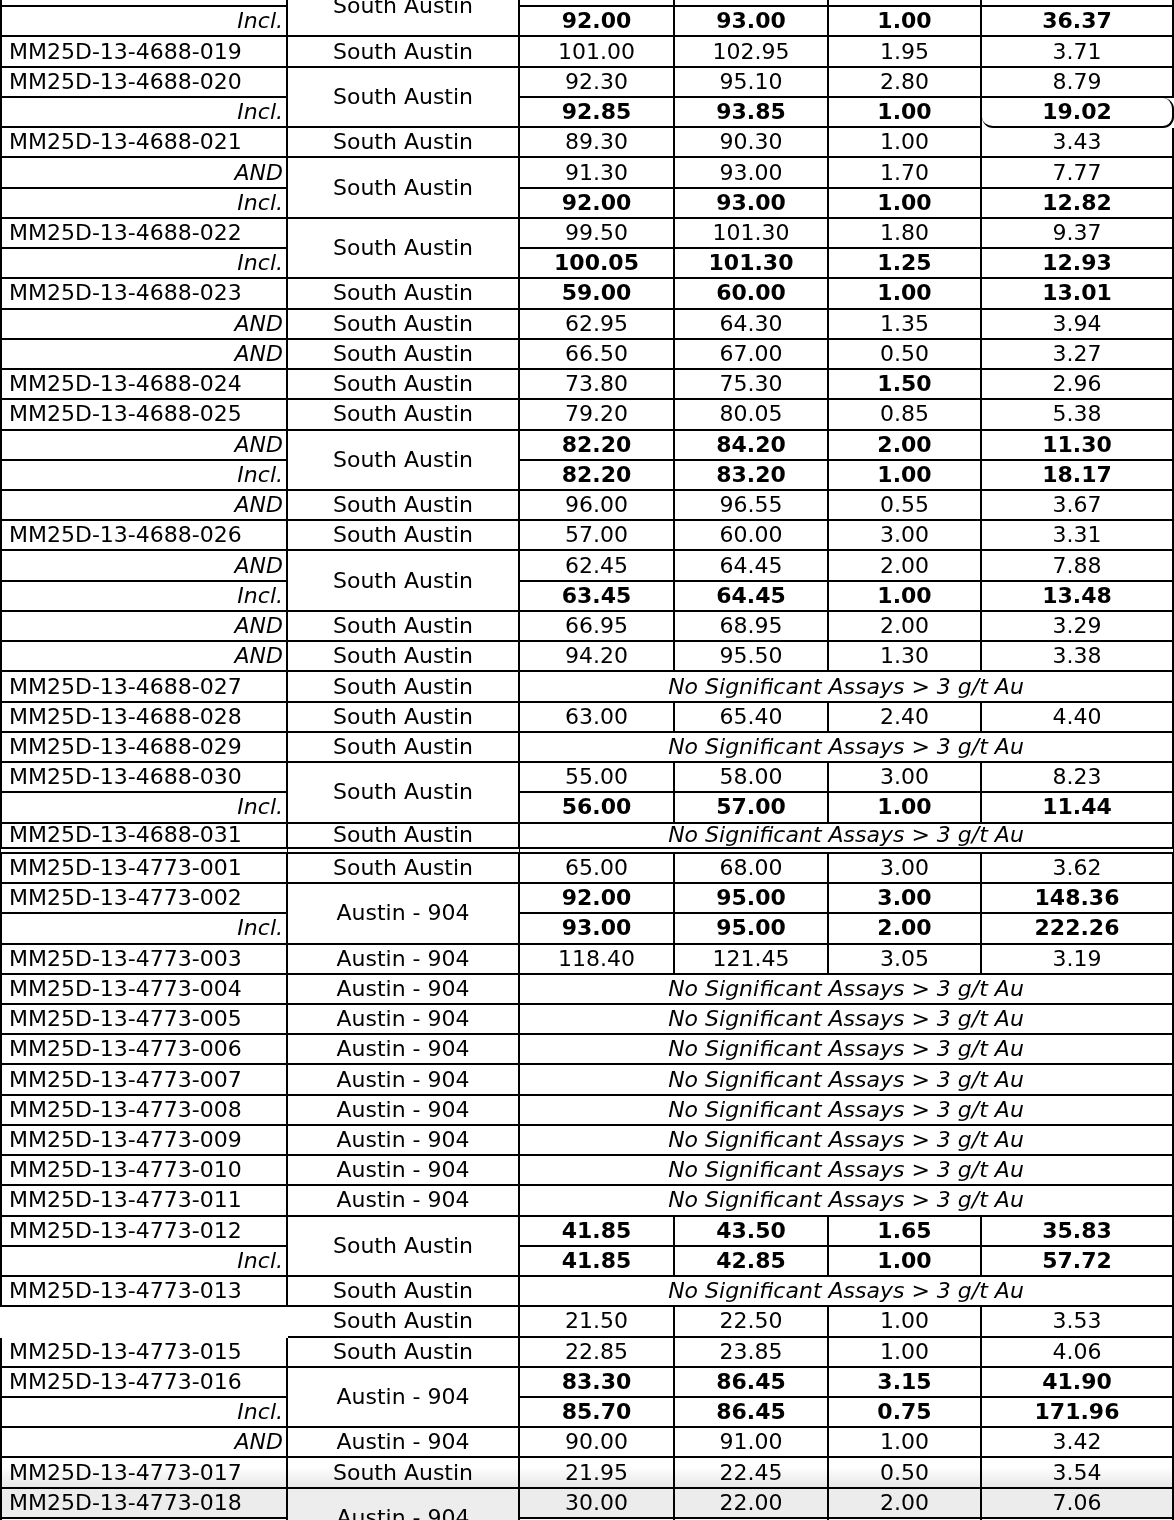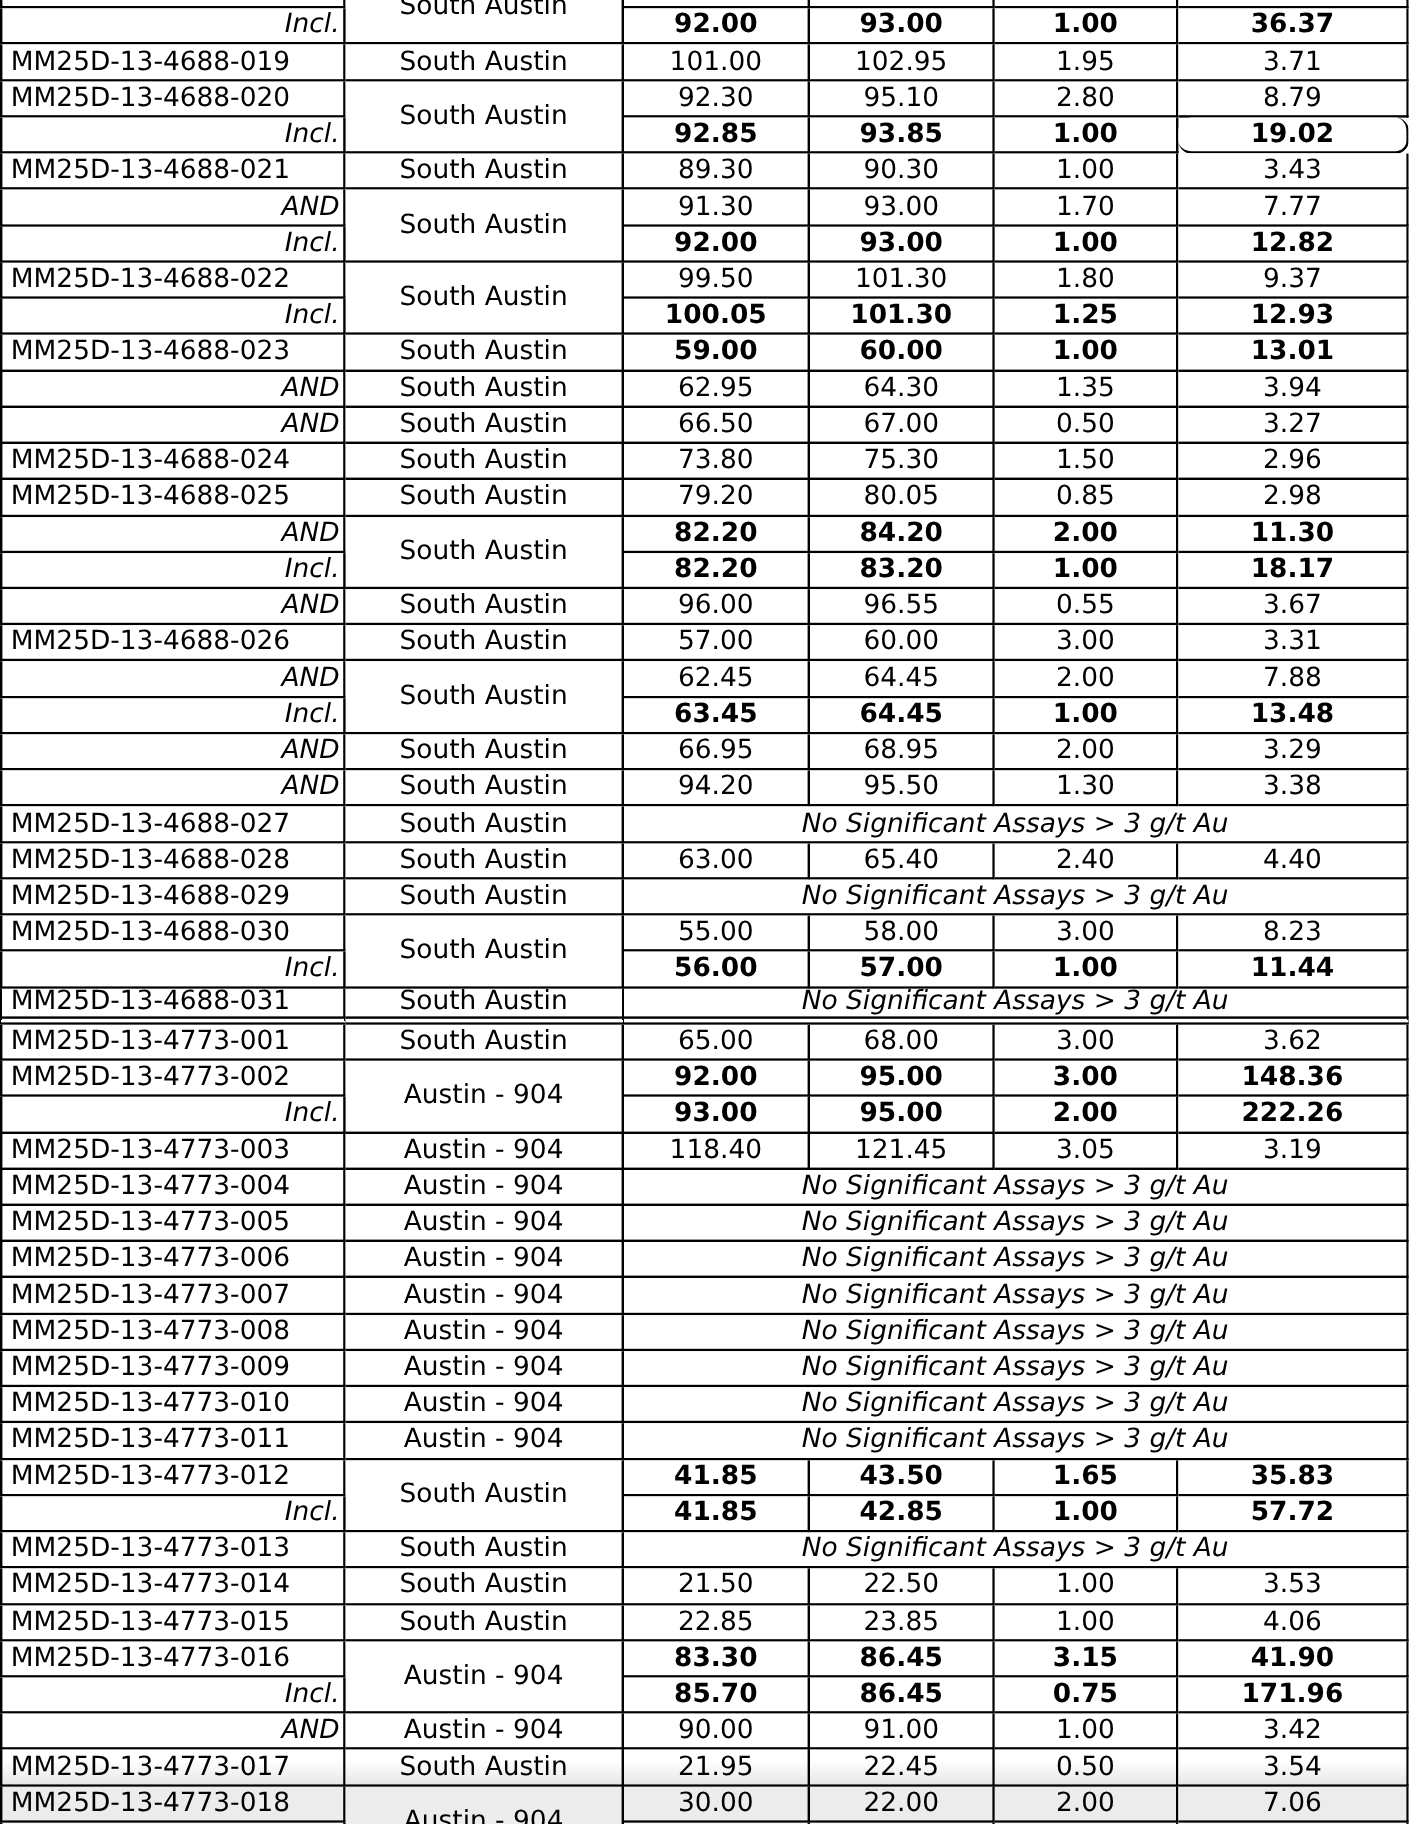--- a/index.html
+++ b/index.html
@@ -121,28 +121,28 @@
       <div class="c c1 qual" style="grid-area: 13 / 1;">AND</div>
       <div class="c zone" style="grid-area: 13 / 2;">South Austin</div>
       <div class="c val" style="grid-area: 13 / 3;">66.50</div>
       <div class="c val" style="grid-area: 13 / 4;">67.00</div>
       <div class="c val" style="grid-area: 13 / 5;">0.50</div>
       <div class="c val" style="grid-area: 13 / 6;">3.27</div>
       <div class="c c1 idtxt" style="grid-area: 14 / 1;">MM25D-13-4688-024</div>
       <div class="c zone" style="grid-area: 14 / 2;">South Austin</div>
       <div class="c val" style="grid-area: 14 / 3;">73.80</div>
       <div class="c val" style="grid-area: 14 / 4;">75.30</div>
-      <div class="c val" style="grid-area: 14 / 5;">1.50</div>
+      <div class="c val" style="grid-area: 14 / 5; font-weight: bold;">1.50</div>
       <div class="c val" style="grid-area: 14 / 6;">2.96</div>
       <div class="c c1 idtxt" style="grid-area: 15 / 1;">MM25D-13-4688-025</div>
       <div class="c zone" style="grid-area: 15 / 2;">South Austin</div>
       <div class="c val" style="grid-area: 15 / 3;">79.20</div>
       <div class="c val" style="grid-area: 15 / 4;">80.05</div>
       <div class="c val" style="grid-area: 15 / 5;">0.85</div>
-      <div class="c val" style="grid-area: 15 / 6;">2.98</div>
+      <div class="c val" style="grid-area: 15 / 6;">5.38</div>
       <div class="c c1 qual" style="grid-area: 16 / 1;">AND</div>
       <div class="c zone" style="grid-area: 16 / 2 / span 2;">South Austin</div>
       <div class="c val b" style="grid-area: 16 / 3;">82.20</div>
       <div class="c val b" style="grid-area: 16 / 4;">84.20</div>
       <div class="c val b" style="grid-area: 16 / 5;">2.00</div>
       <div class="c val b" style="grid-area: 16 / 6;">11.30</div>
       <div class="c c1 qual" style="grid-area: 17 / 1;">Incl.</div>
       <div class="c val b" style="grid-area: 17 / 3;">82.20</div>
       <div class="c val b" style="grid-area: 17 / 4;">83.20</div>
       <div class="c val b" style="grid-area: 17 / 5;">1.00</div>
@@ -262,21 +262,20 @@
       <div class="c val b" style="grid-area: 42 / 5;">1.65</div>
       <div class="c val b" style="grid-area: 42 / 6;">35.83</div>
       <div class="c c1 qual" style="grid-area: 43 / 1;">Incl.</div>
       <div class="c val b" style="grid-area: 43 / 3;">41.85</div>
       <div class="c val b" style="grid-area: 43 / 4;">42.85</div>
       <div class="c val b" style="grid-area: 43 / 5;">1.00</div>
       <div class="c val b" style="grid-area: 43 / 6;">57.72</div>
       <div class="c c1 idtxt" style="grid-area: 44 / 1;">MM25D-13-4773-013</div>
       <div class="c zone" style="grid-area: 44 / 2;">South Austin</div>
       <div class="c nsa" style="grid-area: 44 / 3 / auto / span 4;">No Significant Assays &gt; 3 g/t Au</div>
-      <div class="c c1 idtxt" style="grid-area: 45 / 1;">MM25D-13-4773-014</div>
       <div class="c zone" style="grid-area: 45 / 2;">South Austin</div>
       <div class="c val" style="grid-area: 45 / 3;">21.50</div>
       <div class="c val" style="grid-area: 45 / 4;">22.50</div>
       <div class="c val" style="grid-area: 45 / 5;">1.00</div>
       <div class="c val" style="grid-area: 45 / 6;">3.53</div>
       <div class="c c1 idtxt" style="grid-area: 46 / 1;">MM25D-13-4773-015</div>
       <div class="c zone" style="grid-area: 46 / 2;">South Austin</div>
       <div class="c val" style="grid-area: 46 / 3;">22.85</div>
       <div class="c val" style="grid-area: 46 / 4;">23.85</div>
       <div class="c val" style="grid-area: 46 / 5;">1.00</div>

